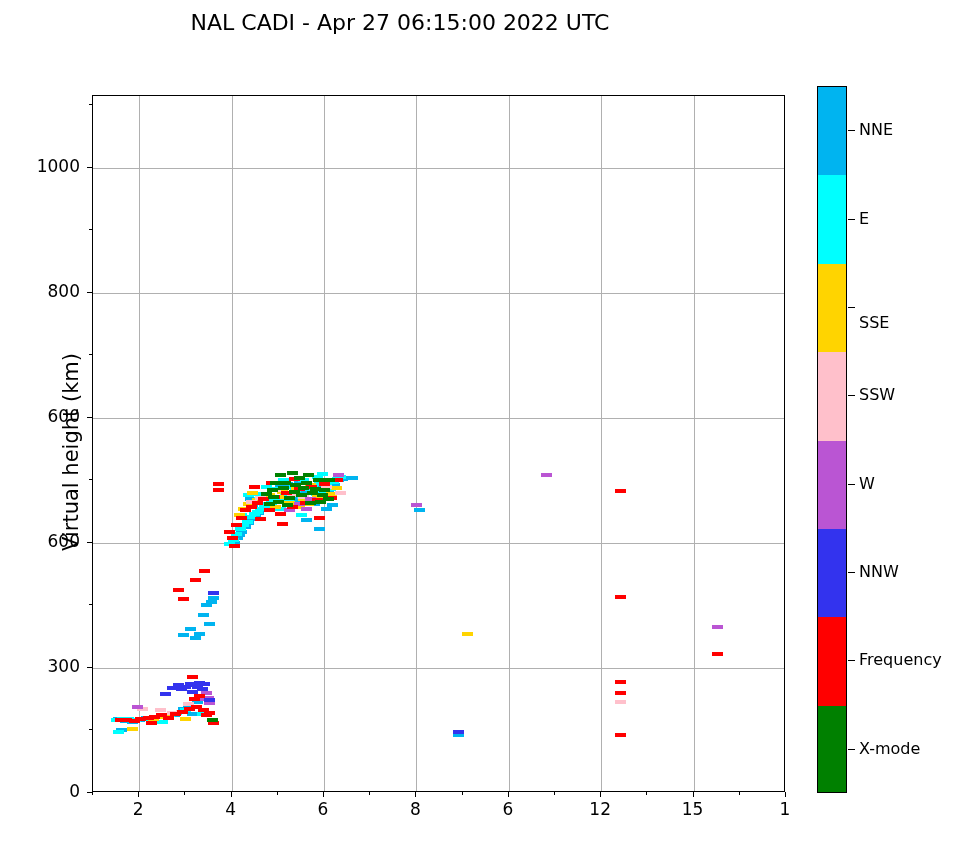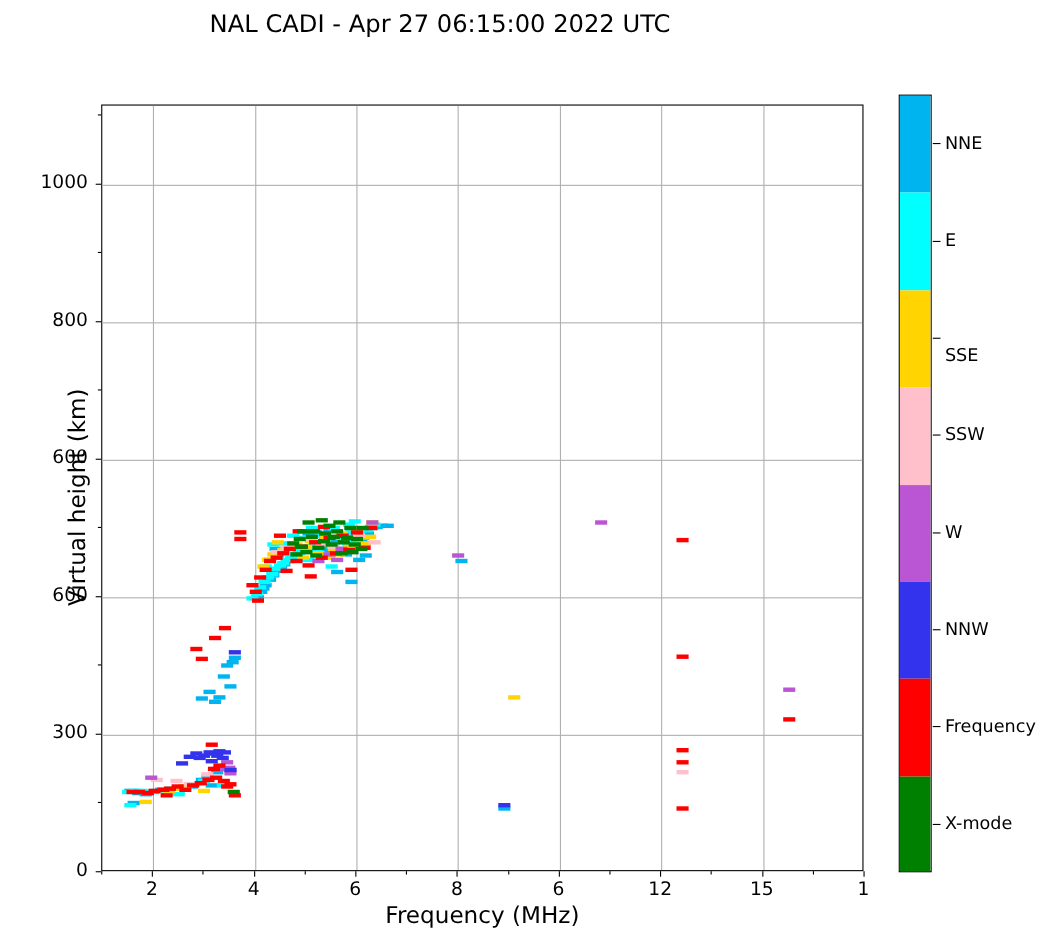--- a/index.html
+++ b/index.html
@@ -505,21 +505,20 @@
       <div class="ytick-mark" style="top: 166.888px;"></div>
       <div class="ytick-label" style="top: 166.888px;">1000</div>
       <div class="ytick-minor" style="top: 729.489px;"></div>
       <div class="ytick-minor" style="top: 604.466px;"></div>
       <div class="ytick-minor" style="top: 479.444px;"></div>
       <div class="ytick-minor" style="top: 354.422px;"></div>
       <div class="ytick-minor" style="top: 229.399px;"></div>
       <div class="ytick-minor" style="top: 104.377px;"></div>
     </div>
 
-  <div id="xlabel">Frequency (MHz)</div>
   <div id="ylabel">Virtual height (km)</div>
 
   <div id="colorbar">
       <div class="cbar-seg" style="height: 88.375px; background: rgb(0, 180, 240);"></div>
       <div class="cbar-seg" style="height: 88.375px; background: rgb(0, 255, 255);"></div>
       <div class="cbar-seg" style="height: 88.375px; background: rgb(255, 212, 0);"></div>
       <div class="cbar-seg" style="height: 88.375px; background: rgb(255, 192, 203);"></div>
       <div class="cbar-seg" style="height: 88.375px; background: rgb(186, 85, 211);"></div>
       <div class="cbar-seg" style="height: 88.375px; background: rgb(51, 51, 238);"></div>
       <div class="cbar-seg" style="height: 88.375px; background: rgb(255, 0, 0);"></div>

